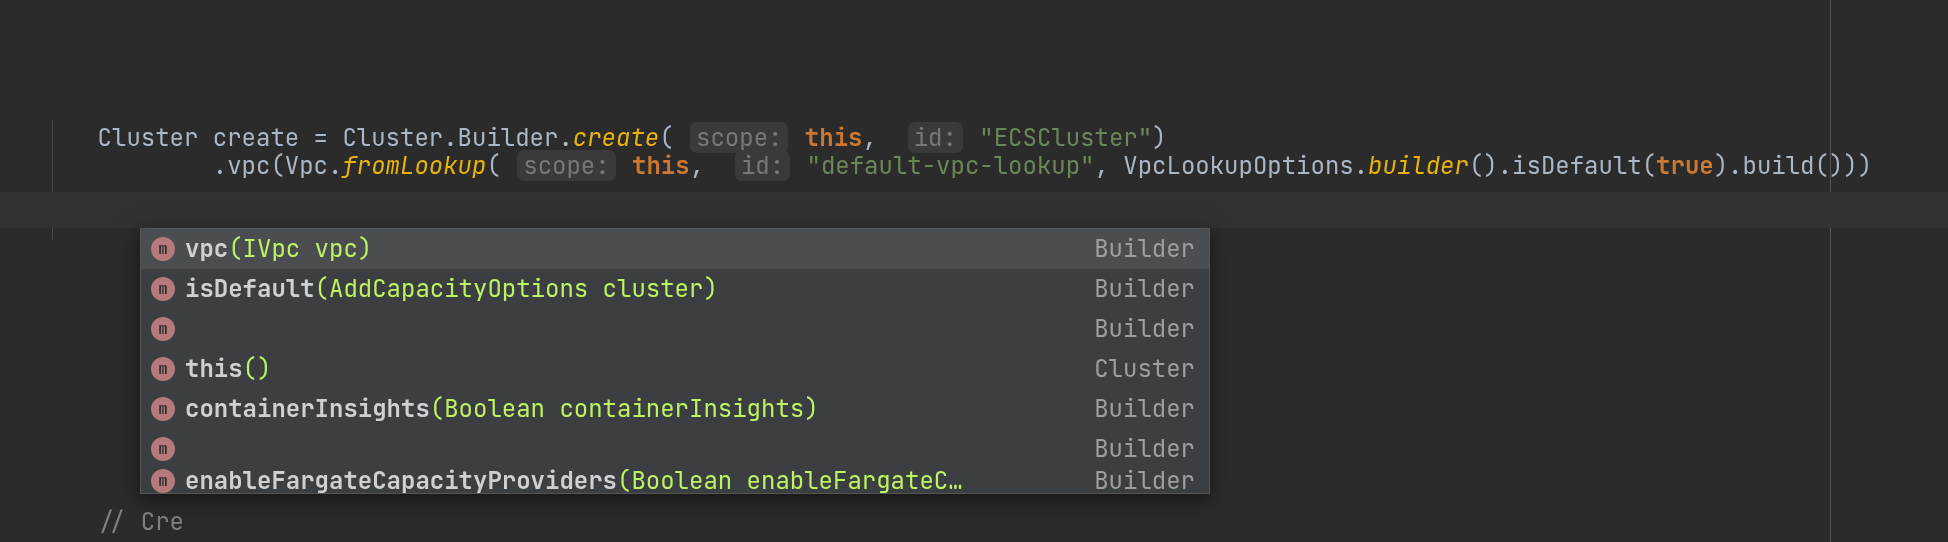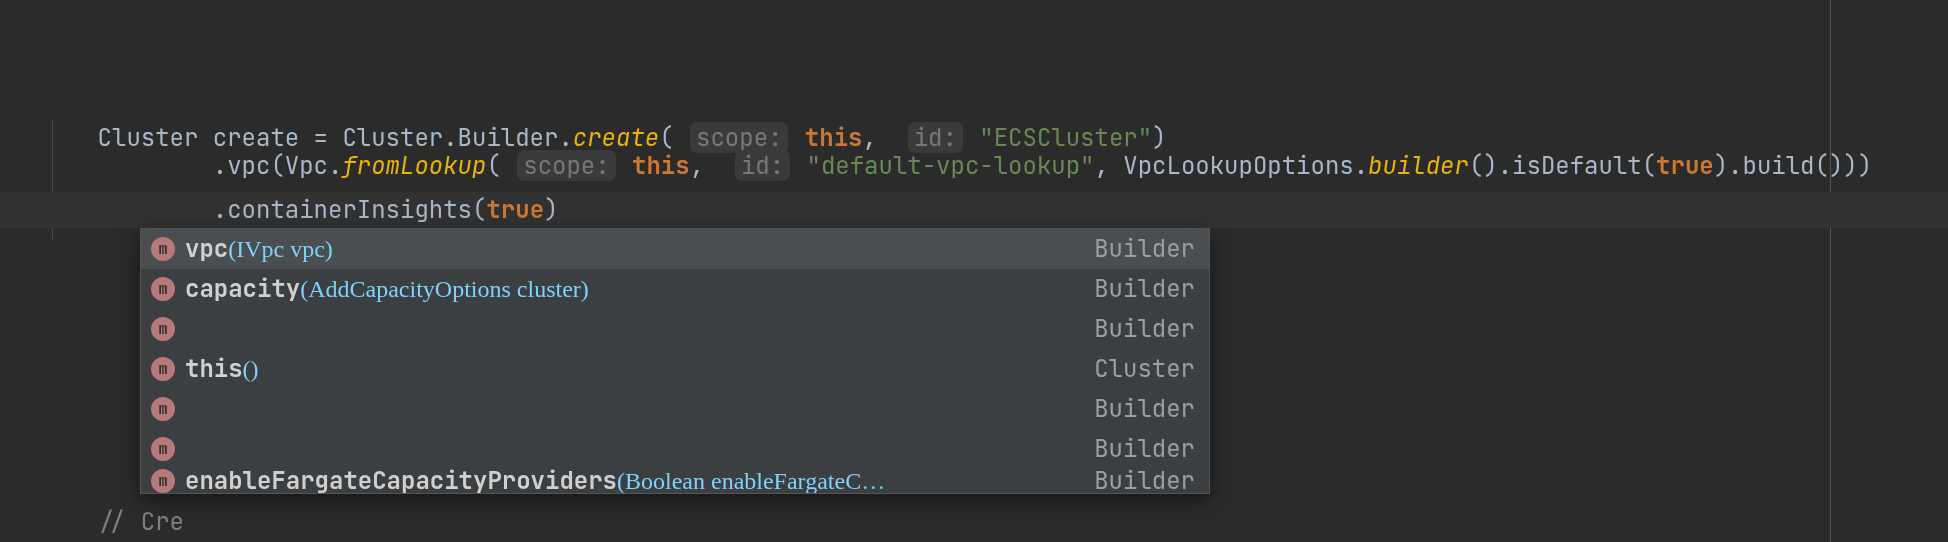--- a/index.html
+++ b/index.html
@@ -96,21 +96,21 @@
     width: 24px;
     height: 24px;
     border-radius: 50%;
     background: #b77a7a;
     color: #2b2b2b;
     font-size: 15px;
     font-weight: 600;
     flex-shrink: 0;
   }
   .pop-name { color: #d0d0d0; font-weight: 600; }
-  .pop-params { color: #7dd3fc; font-family: Liberation Serif, serif; }
+  .pop-params { color: #bef264; }
   .pop-spacer { flex: 1; }
   .pop-ret { color: #9e9e9e; }
 </style>
 </head>
 <body>
 
 <div class="editor">
 
   <div class="margin-line"></div>
 
@@ -119,23 +119,20 @@
   <div class="line-highlight" style="top:192px;"></div>
 
   <div class="line" style="top:84px;">
     <span class="tok-type">Cluster create = Cluster.Builder.</span><span class="tok-static">create</span><span class="tok-punct">(</span> <span class="tok-hint">scope:</span> <span class="tok-kw">this</span><span class="tok-punct">, </span> <span class="tok-hint">id:</span> <span class="tok-string">"ECSCluster"</span><span class="tok-punct">)</span>
   </div>
 
   <div class="line" style="top:112px;">
     <span class="tok-punct">        .</span><span class="tok-method">vpc</span><span class="tok-punct">(Vpc.</span><span class="tok-static">fromLookup</span><span class="tok-punct">(</span> <span class="tok-hint">scope:</span> <span class="tok-kw">this</span><span class="tok-punct">, </span> <span class="tok-hint">id:</span> <span class="tok-string">"default-vpc-lookup"</span><span class="tok-punct">, VpcLookupOptions.</span><span class="tok-static">builder</span><span class="tok-punct">().isDefault(</span><span class="tok-kw">true</span><span class="tok-punct">).build()))</span>
   </div>
 
-  <div class="line" style="top:156px;">
-    <span class="tok-punct">        .</span><span class="tok-method">containerInsights</span><span class="tok-punct">(</span><span class="tok-kw">true</span><span class="tok-punct">)</span>
-  </div>
 
   <div class="line" style="top:192px;">
     <span class="tok-punct">        .</span><span class="caret"></span>
   </div>
 
   <div class="line" style="top:468px;">
     <span class="tok-comment">// Cre</span>
   </div>
 
   <div class="line" style="top:504px;">
@@ -147,37 +144,38 @@
 
   <div class="popup" style="top:228px; left:140px;">
     <div class="popup-row selected">
       <span class="m-badge">m</span>
       <span><span class="pop-name">vpc</span><span class="pop-params">(IVpc vpc)</span></span>
       <span class="pop-spacer"></span>
       <span class="pop-ret">Builder</span>
     </div>
     <div class="popup-row">
       <span class="m-badge">m</span>
-      <span><span class="pop-name">capacity</span><span class="pop-params">(AddCapacityOptions cluster)</span></span>
+      <span><span class="pop-name">isDefault</span><span class="pop-params">(AddCapacityOptions cluster)</span></span>
       <span class="pop-spacer"></span>
       <span class="pop-ret">Builder</span>
     </div>
     <div class="popup-row">
       <span class="m-badge">m</span>
       <span class="pop-spacer"></span>
       <span class="pop-ret">Builder</span>
     </div>
     <div class="popup-row">
       <span class="m-badge">m</span>
       <span><span class="pop-name">this</span><span class="pop-params">()</span></span>
       <span class="pop-spacer"></span>
       <span class="pop-ret">Cluster</span>
     </div>
     <div class="popup-row">
       <span class="m-badge">m</span>
+      <span><span class="pop-name">containerInsights</span><span class="pop-params">(Boolean containerInsights)</span></span>
       <span class="pop-spacer"></span>
       <span class="pop-ret">Builder</span>
     </div>
     <div class="popup-row">
       <span class="m-badge">m</span>
       <span class="pop-spacer"></span>
       <span class="pop-ret">Builder</span>
     </div>
     <div class="popup-row cut">
       <span class="m-badge">m</span>

